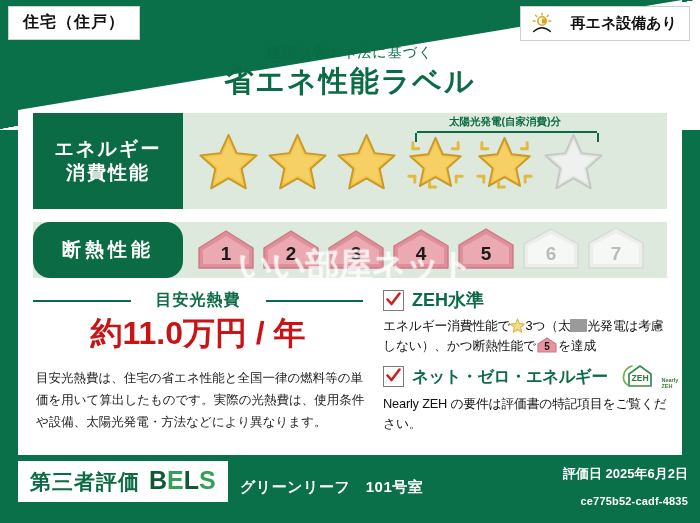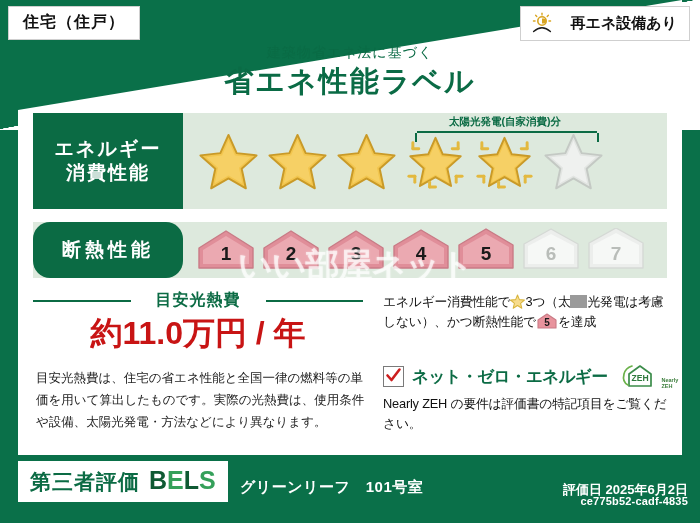--- a/index.html
+++ b/index.html
@@ -179,21 +179,21 @@
   .bels-en{font-size:25px;font-weight:bold;letter-spacing:0px;}
   .bels-en .b1{color:#0f5a33;}
   .bels-en .b2{color:#35a05a;}
   .bels-en .b3{color:#0f5a33;}
   .bels-en .b4{color:#35a05a;}
   .bldg-name{
     position:absolute;left:240px;bottom:26px;color:#fff;font-size:15px;font-weight:bold;
     letter-spacing:0.5px;
   }
   .eval-date{
-    position:absolute;right:12px;bottom:24px;color:#fff;font-size:13px;font-weight:bold;
+    position:absolute;right:12px;bottom:40px;color:#fff;font-size:13px;font-weight:bold;
   }
   .eval-code{
     position:absolute;right:12px;bottom:16px;color:#fff;font-size:11px;font-weight:bold;
     letter-spacing:0.2px;
   }
 </style>
 </head>
 <body>
 
 <div class="label-root">
@@ -383,20 +383,28 @@
 
   <div class="cost-head">
     <div class="ln"></div>
     <div class="tx">目安光熱費</div>
     <div class="ln"></div>
   </div>
   <div class="cost-value">約11.0万円 / 年</div>
   <div class="cost-note">目安光熱費は、住宅の省エネ性能と全国一律の燃料等の単価を用いて算出したものです。実際の光熱費は、使用条件や設備、太陽光発電・方法などにより異なります。</div>
 
   <div class="check-block cb1">
+    <div class="check-row">
+      <span class="checkbox">
+        <svg viewBox="0 0 17 17" aria-hidden="true">
+            <path d="M2.5 8.5 L6.5 13 L14.5 2.5" fill="none" stroke="#cc1f1f" stroke-width="2.6" stroke-linecap="round" stroke-linejoin="round"></path>
+          </svg>
+      </span>
+      <span class="check-title">ZEH水準</span>
+    </div>
     <div class="check-text">
       <span>エネルギー消費性能で</span><span class="inline-star"><svg viewBox="0 0 16 16">
             <polygon points="8,1 10,6 15.4,6.4 11.3,9.9 12.6,15.2 8,12.3 3.4,15.2 4.7,9.9 0.6,6.4 6,6" fill="#f7dc8d" stroke="#d9b53c" stroke-width="1.1" stroke-linejoin="round"></polygon>
           </svg></span><span>3つ（太</span><span class="redact"></span><span>光発電は考慮しない）、かつ断熱性能で</span><span class="inline-house"><svg viewBox="0 0 22 17">
             <path d="M2 7 L11 1 L20 7 L20 15 L2 15 Z" fill="#e8939d" stroke="#c97b86" stroke-width="1.1" stroke-linejoin="round"></path>
           </svg><b>5</b></span><span>を達成</span>
     </div>
   </div>
 
   <div class="check-block cb2">

